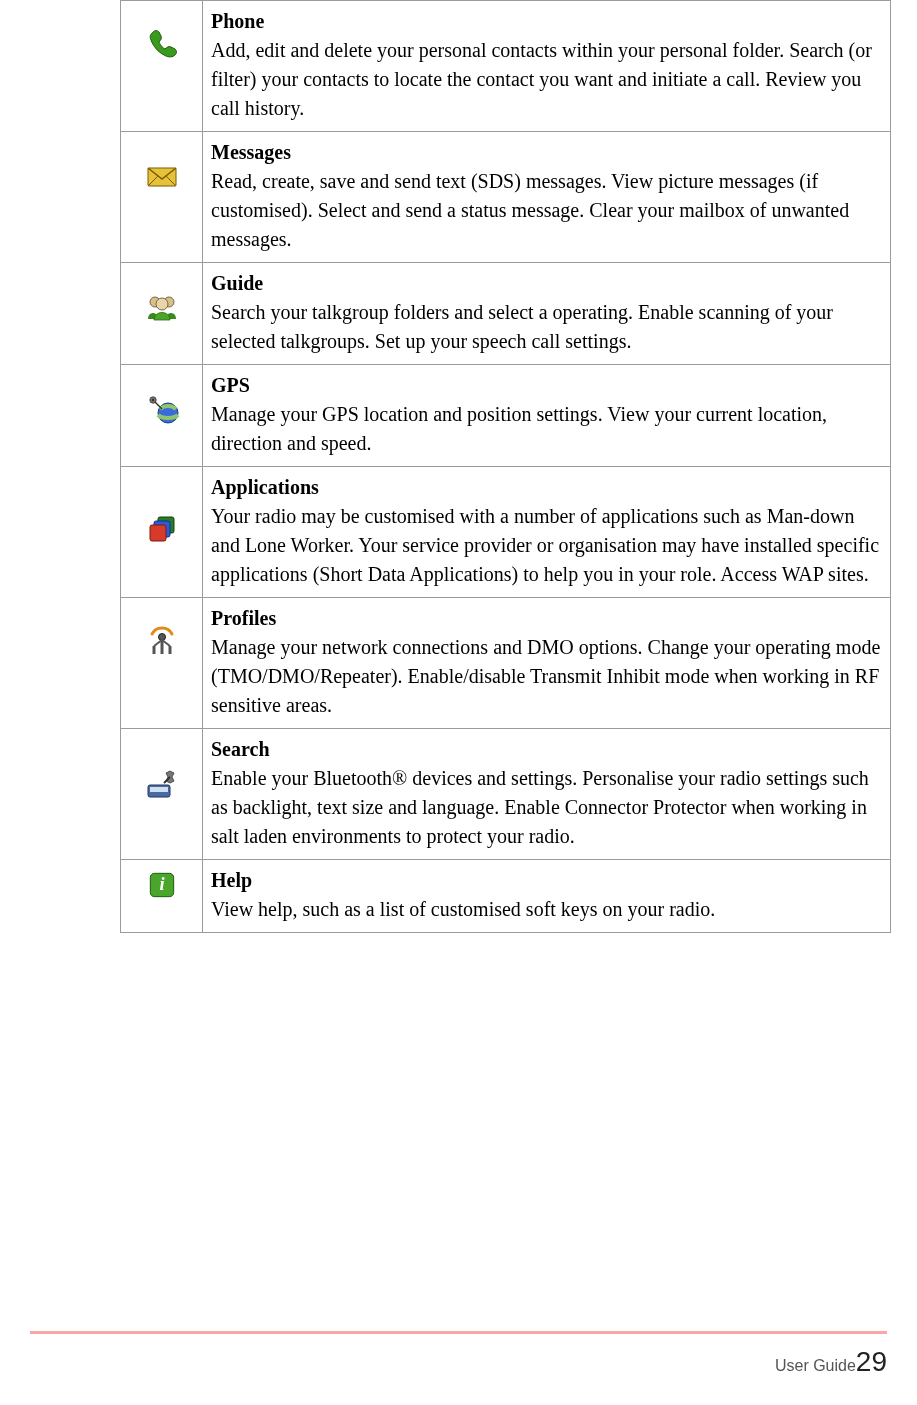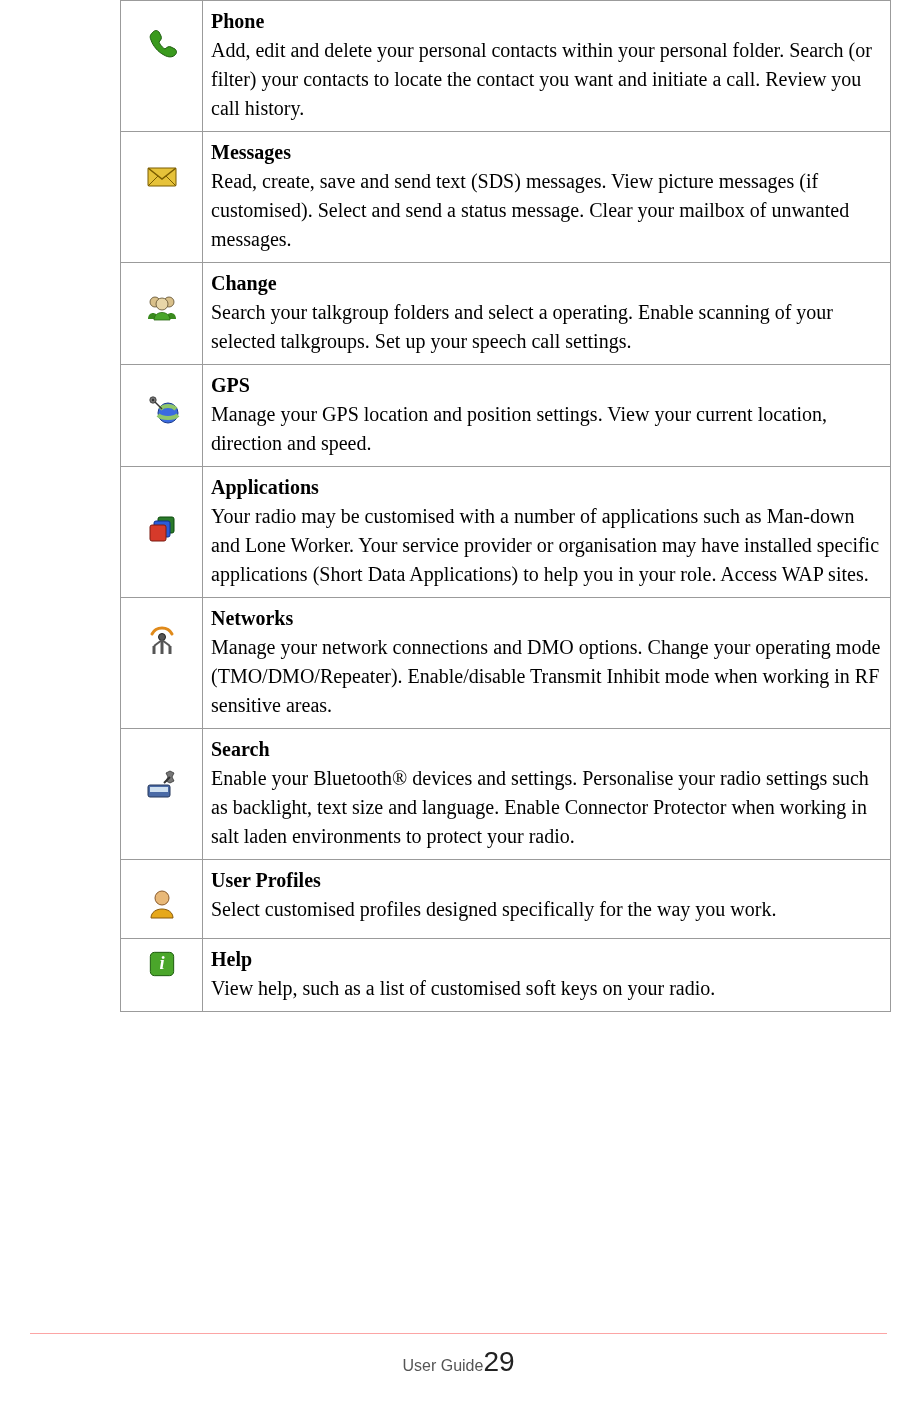--- a/index.html
+++ b/index.html
@@ -41,24 +41,24 @@
   .title {
     font-weight: bold;
   }
   .desc {
   }
   .footer {
     position: absolute;
     left: 30px;
     right: 30px;
     bottom: 22px;
-    border-top: 1px solid #fca5a5;
+    border-top: 3px solid #fca5a5;
     padding-top: 8px;
     display: flex;
-    justify-content: center;
+    justify-content: flex-end;
     align-items: baseline;
     font-family: "Segoe UI", Arial, sans-serif;
   }
   .footer .doc-title {
     font-size: 16px;
     color: #555;
   }
   .footer .page-num {
     font-size: 28px;
     color: #222;
@@ -122,21 +122,21 @@
                 <circle cx="11" cy="13" r="5" fill="#d9c08a" stroke="#5a4a2a" stroke-width="0.8"></circle>
                 <circle cx="25" cy="13" r="5" fill="#d9c08a" stroke="#5a4a2a" stroke-width="0.8"></circle>
                 <circle cx="18" cy="15" r="6" fill="#e8d6a8" stroke="#5a4a2a" stroke-width="0.8"></circle>
                 <path d="M4 30 C4 22 14 22 14 30 Z" fill="#3a8a1e"></path>
                 <path d="M22 30 C22 22 32 22 32 30 Z" fill="#3a8a1e"></path>
                 <path d="M10 31 C10 21 26 21 26 31 Z" fill="#4aa62a" stroke="#2a6a12" stroke-width="0.8"></path>
               </svg>
             </span>
           </td>
           <td>
-            <div class="title">Change</div>
+            <div class="title">Guide</div>
             <div class="desc">Search your talkgroup folders and select a operating. Enable scanning of your selected talkgroups. Set up your speech call settings.</div>
           </td>
         </tr>
 
         <tr>
           <td class="icon-cell">
             <span class="icon-wrapper">
               <svg class="icon" viewBox="0 0 36 36">
                 <circle cx="24" cy="22" r="10" fill="#3a6adf" stroke="#1a3a8a" stroke-width="1"></circle>
                 <path d="M16 18 C20 14 28 14 32 18 M14 24 C18 28 30 28 34 24" stroke="#8fc66a" stroke-width="4" fill="none"></path>
@@ -176,21 +176,21 @@
                 <circle cx="18" cy="13" r="3.5" fill="#555" stroke="#222"></circle>
                 <line x1="18" y1="16" x2="18" y2="30" stroke="#555" stroke-width="3"></line>
                 <line x1="10" y1="22" x2="10" y2="30" stroke="#555" stroke-width="3"></line>
                 <line x1="26" y1="22" x2="26" y2="30" stroke="#555" stroke-width="3"></line>
                 <line x1="10" y1="22" x2="18" y2="16" stroke="#555" stroke-width="2"></line>
                 <line x1="26" y1="22" x2="18" y2="16" stroke="#555" stroke-width="2"></line>
               </svg>
             </span>
           </td>
           <td>
-            <div class="title">Networks</div>
+            <div class="title">Profiles</div>
             <div class="desc">Manage your network connections and DMO options. Change your operating mode (TMO/DMO/Repeater). Enable/disable Transmit Inhibit mode when working in RF sensitive areas.</div>
           </td>
         </tr>
 
         <tr>
           <td class="icon-cell" style="padding-top:38px;">
             <span class="icon-wrapper">
               <svg class="icon" viewBox="0 0 36 36">
                 <rect x="4" y="18" width="22" height="12" rx="2" fill="#4a6aa6" stroke="#24365a"></rect>
                 <rect x="6" y="20" width="18" height="5" fill="#cfe0f0"></rect>
@@ -198,34 +198,20 @@
                 <line x1="20" y1="16" x2="26" y2="10" stroke="#333" stroke-width="2"></line>
               </svg>
             </span>
           </td>
           <td>
             <div class="title">Search</div>
             <div class="desc">Enable your Bluetooth® devices and settings. Personalise your radio settings such as backlight, text size and language. Enable Connector Protector when working in salt laden environments to protect your radio.</div>
           </td>
         </tr>
 
-        <tr>
-          <td class="icon-cell">
-            <span class="icon-wrapper">
-              <svg class="icon" viewBox="0 0 36 36">
-                <circle cx="18" cy="12" r="7" fill="#e8b878" stroke="#8a5a2a"></circle>
-                <path d="M7 32 C7 20 29 20 29 32 Z" fill="#e6a81a" stroke="#8a5a0a"></path>
-              </svg>
-            </span>
-          </td>
-          <td>
-            <div class="title">User Profiles</div>
-            <div class="desc">Select customised profiles designed specifically for the way you work.</div>
-          </td>
-        </tr>
 
         <tr>
           <td class="icon-cell" style="padding-top:10px;">
             <span class="icon-wrapper">
               <svg class="icon" viewBox="0 0 36 36" style="width:30px;height:30px;">
                 <rect x="4" y="4" width="28" height="28" rx="5" fill="#4aa62a" stroke="#1d5c0e" stroke-width="1.2"></rect>
                 <text x="18" y="24" text-anchor="middle" font-family="Georgia, serif" font-style="italic" font-weight="bold" font-size="22" fill="#fff">i</text>
               </svg>
             </span>
           </td>

